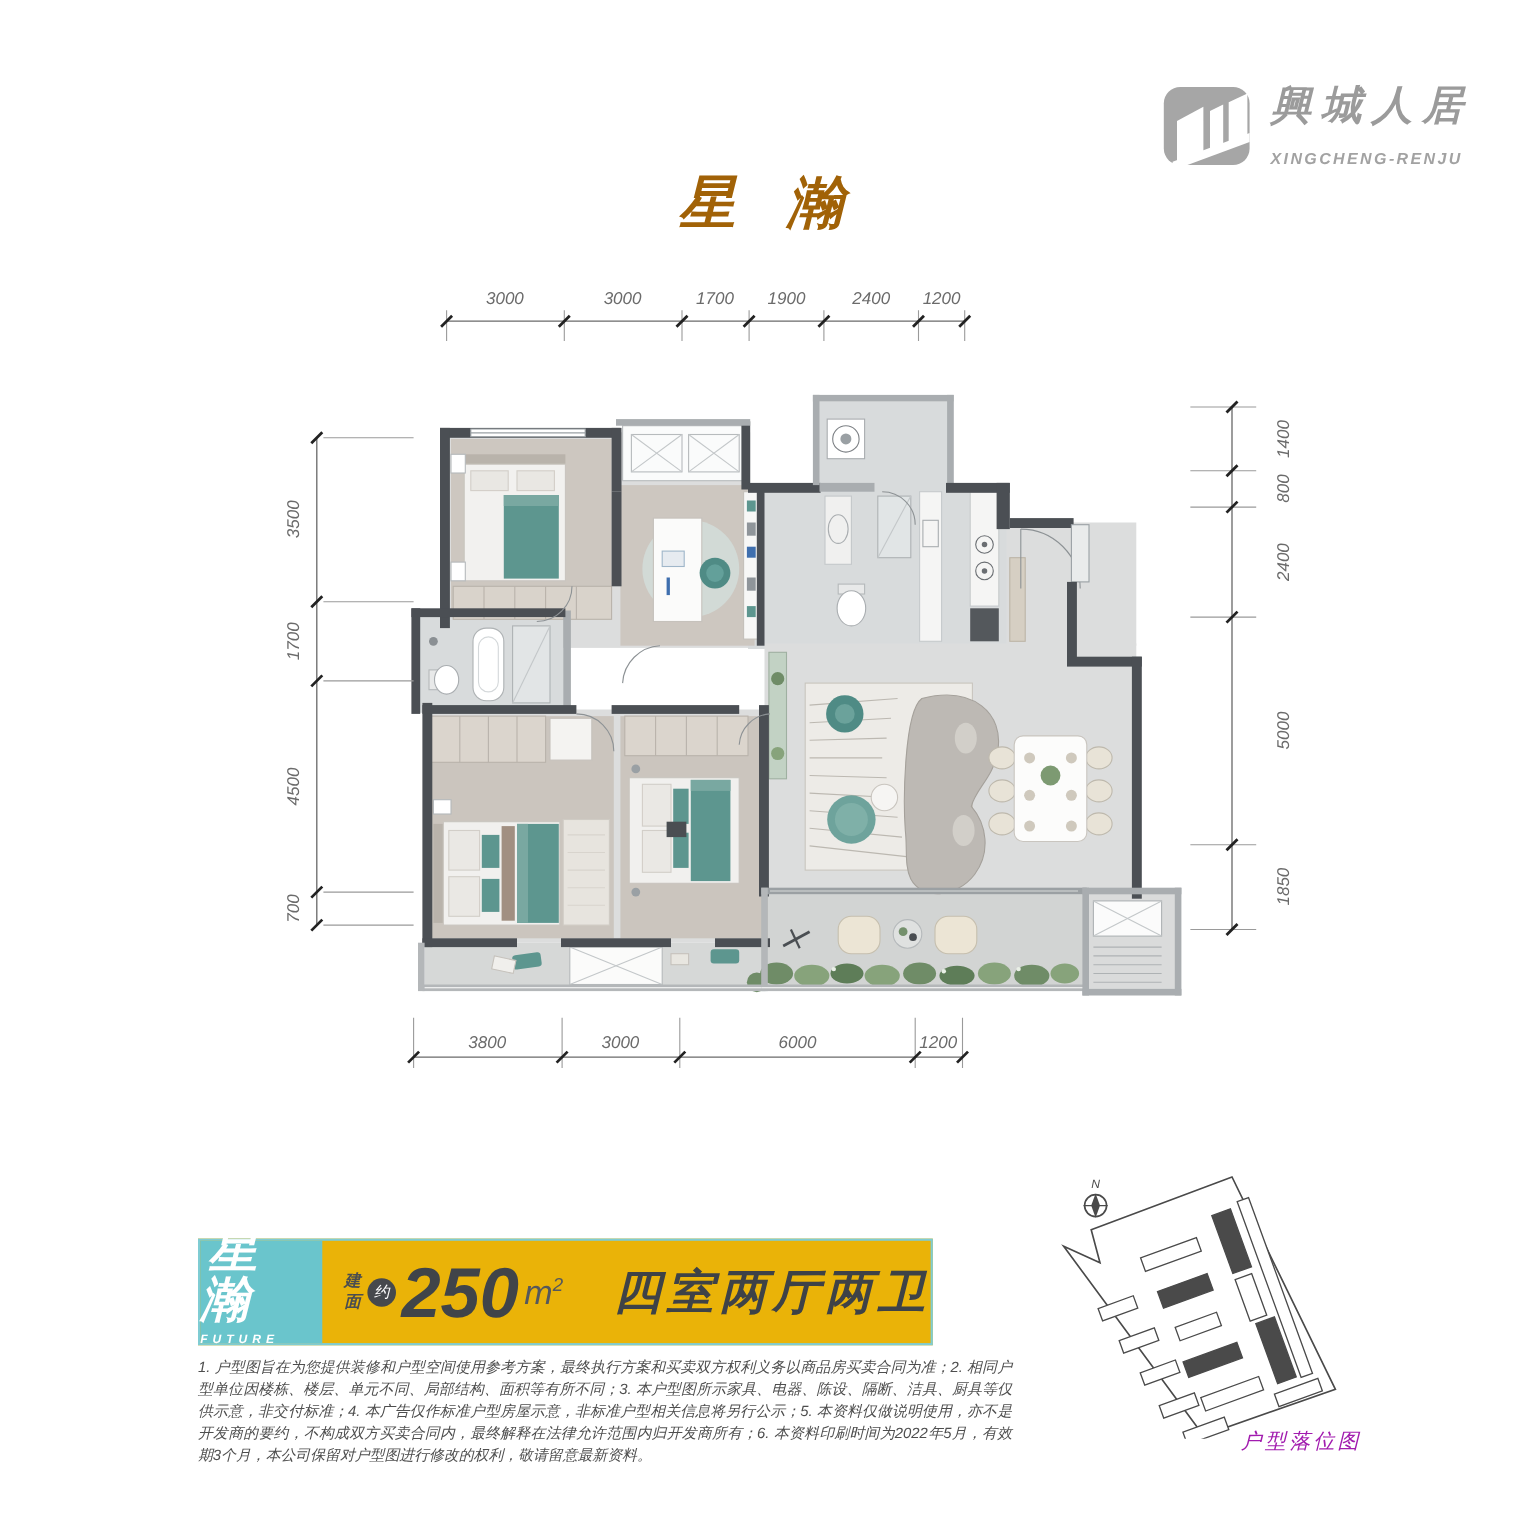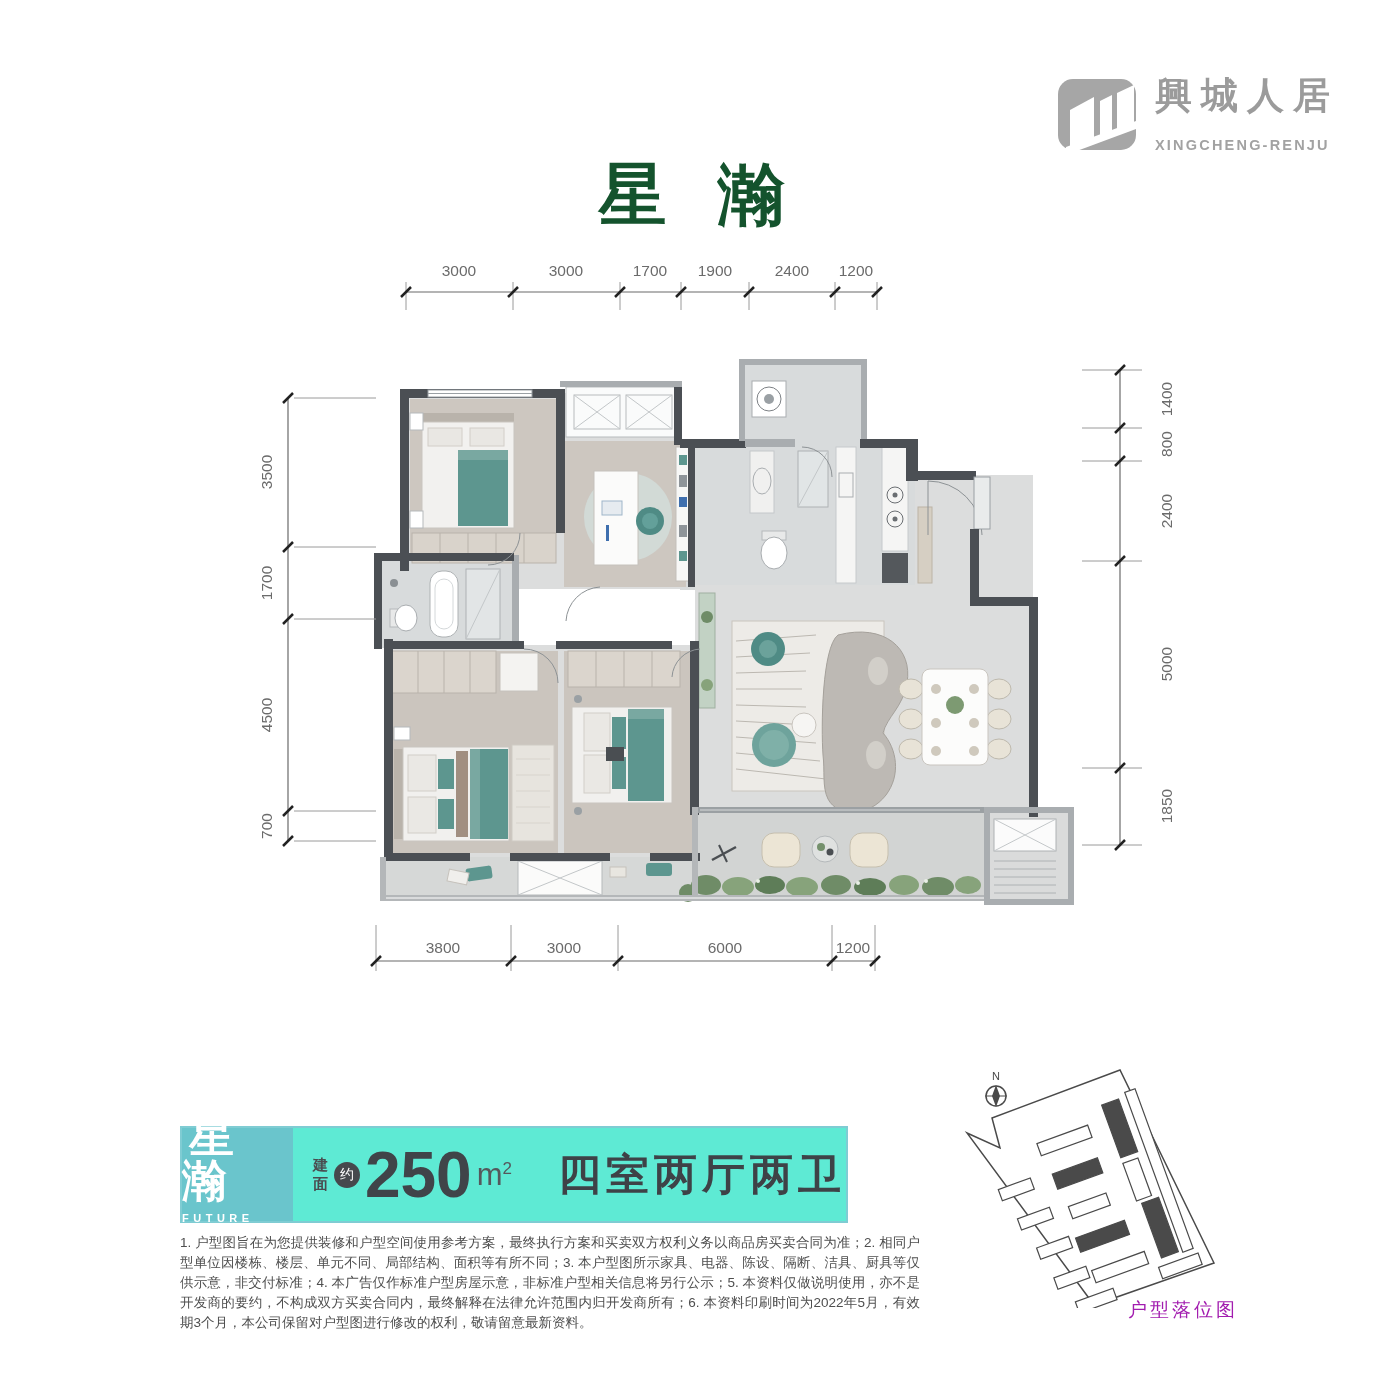--- a/index.html
+++ b/index.html
@@ -1,38 +1,38 @@
 <!DOCTYPE html>
 <html><head>
 <meta charset="utf-8">
 <style>
   html,body{margin:0;padding:0;background:#fff;}
   .page{position:relative;width:1376px;height:1400px;background:#ffffff;overflow:hidden;
-        font-family:"Liberation Sans","DejaVu Sans",sans-serif;}
+        font-family:"Liberation Sans","DejaVu Sans",sans-serif;font-style:italic;}
   
   .logo{position:absolute;left:1053px;top:70px;display:flex;align-items:flex-start;}
   .logo-text{margin-left:14px;padding-top:6px;}
   .brand-cn{font-size:37px;font-weight:600;letter-spacing:9px;color:#9b9b9b;line-height:1.1;white-space:nowrap;}
   .brand-en{font-size:14.5px;font-weight:600;letter-spacing:2.2px;color:#a2a2a2;margin-top:20px;white-space:nowrap;}
   
   .main-title{position:absolute;left:0;top:150px;width:1400px;text-align:center;
-              font-size:68px;font-weight:700;letter-spacing:16px;color:#14532d;}
+              font-size:52px;font-weight:700;letter-spacing:16px;color:#a16207;}
   
   .plan-wrap{position:absolute;left:370px;top:355px;width:710px;height:570px;}
   .dim-svg{position:absolute;}
   .dim-top{left:400px;top:252px;}
   .dim-bottom{left:370px;top:925px;}
   .dim-left{left:258px;top:390px;}
   .dim-right{left:1082px;top:362px;}
   .dim-label{font-family:"Liberation Sans",sans-serif;font-size:15.5px;fill:#6b6b6b;}
   .plan-caption{position:absolute;left:370px;top:1006px;width:710px;text-align:center;
                 font-size:19px;letter-spacing:3px;color:#4a4a4a;}
   
   .info-strip{position:absolute;left:180px;top:1126px;width:668px;height:97px;
-              border:2px solid #7fccd3;box-sizing:border-box;display:flex;background:#5eead4;}
+              border:2px solid #7fccd3;box-sizing:border-box;display:flex;background:#eab308;}
   .badge{width:150px;background:#6ac5cc;display:flex;flex-direction:column;align-items:center;justify-content:center;}
   .badge-cn{color:#fff;font-size:45px;font-weight:600;letter-spacing:7px;text-indent:7px;line-height:1;}
   .badge-en{color:#fff;font-size:11px;font-weight:600;letter-spacing:4.5px;margin-top:9px;}
   .info-content{flex:1;display:flex;align-items:center;padding-left:20px;}
   .area-prefix{display:flex;flex-direction:column;font-size:15px;font-weight:700;color:#4a4d50;line-height:1.25;}
   .approx{width:26px;height:26px;border-radius:50%;background:#46494d;color:#fff;font-size:14px;
           display:flex;align-items:center;justify-content:center;margin:0 5px 0 6px;}
   .area-value{font-size:64px;font-weight:700;color:#404449;line-height:1;letter-spacing:0px;}
   .area-unit{font-size:31px;color:#55585c;margin-left:5px;align-self:center;}
   .area-unit sup{font-size:17px;}

